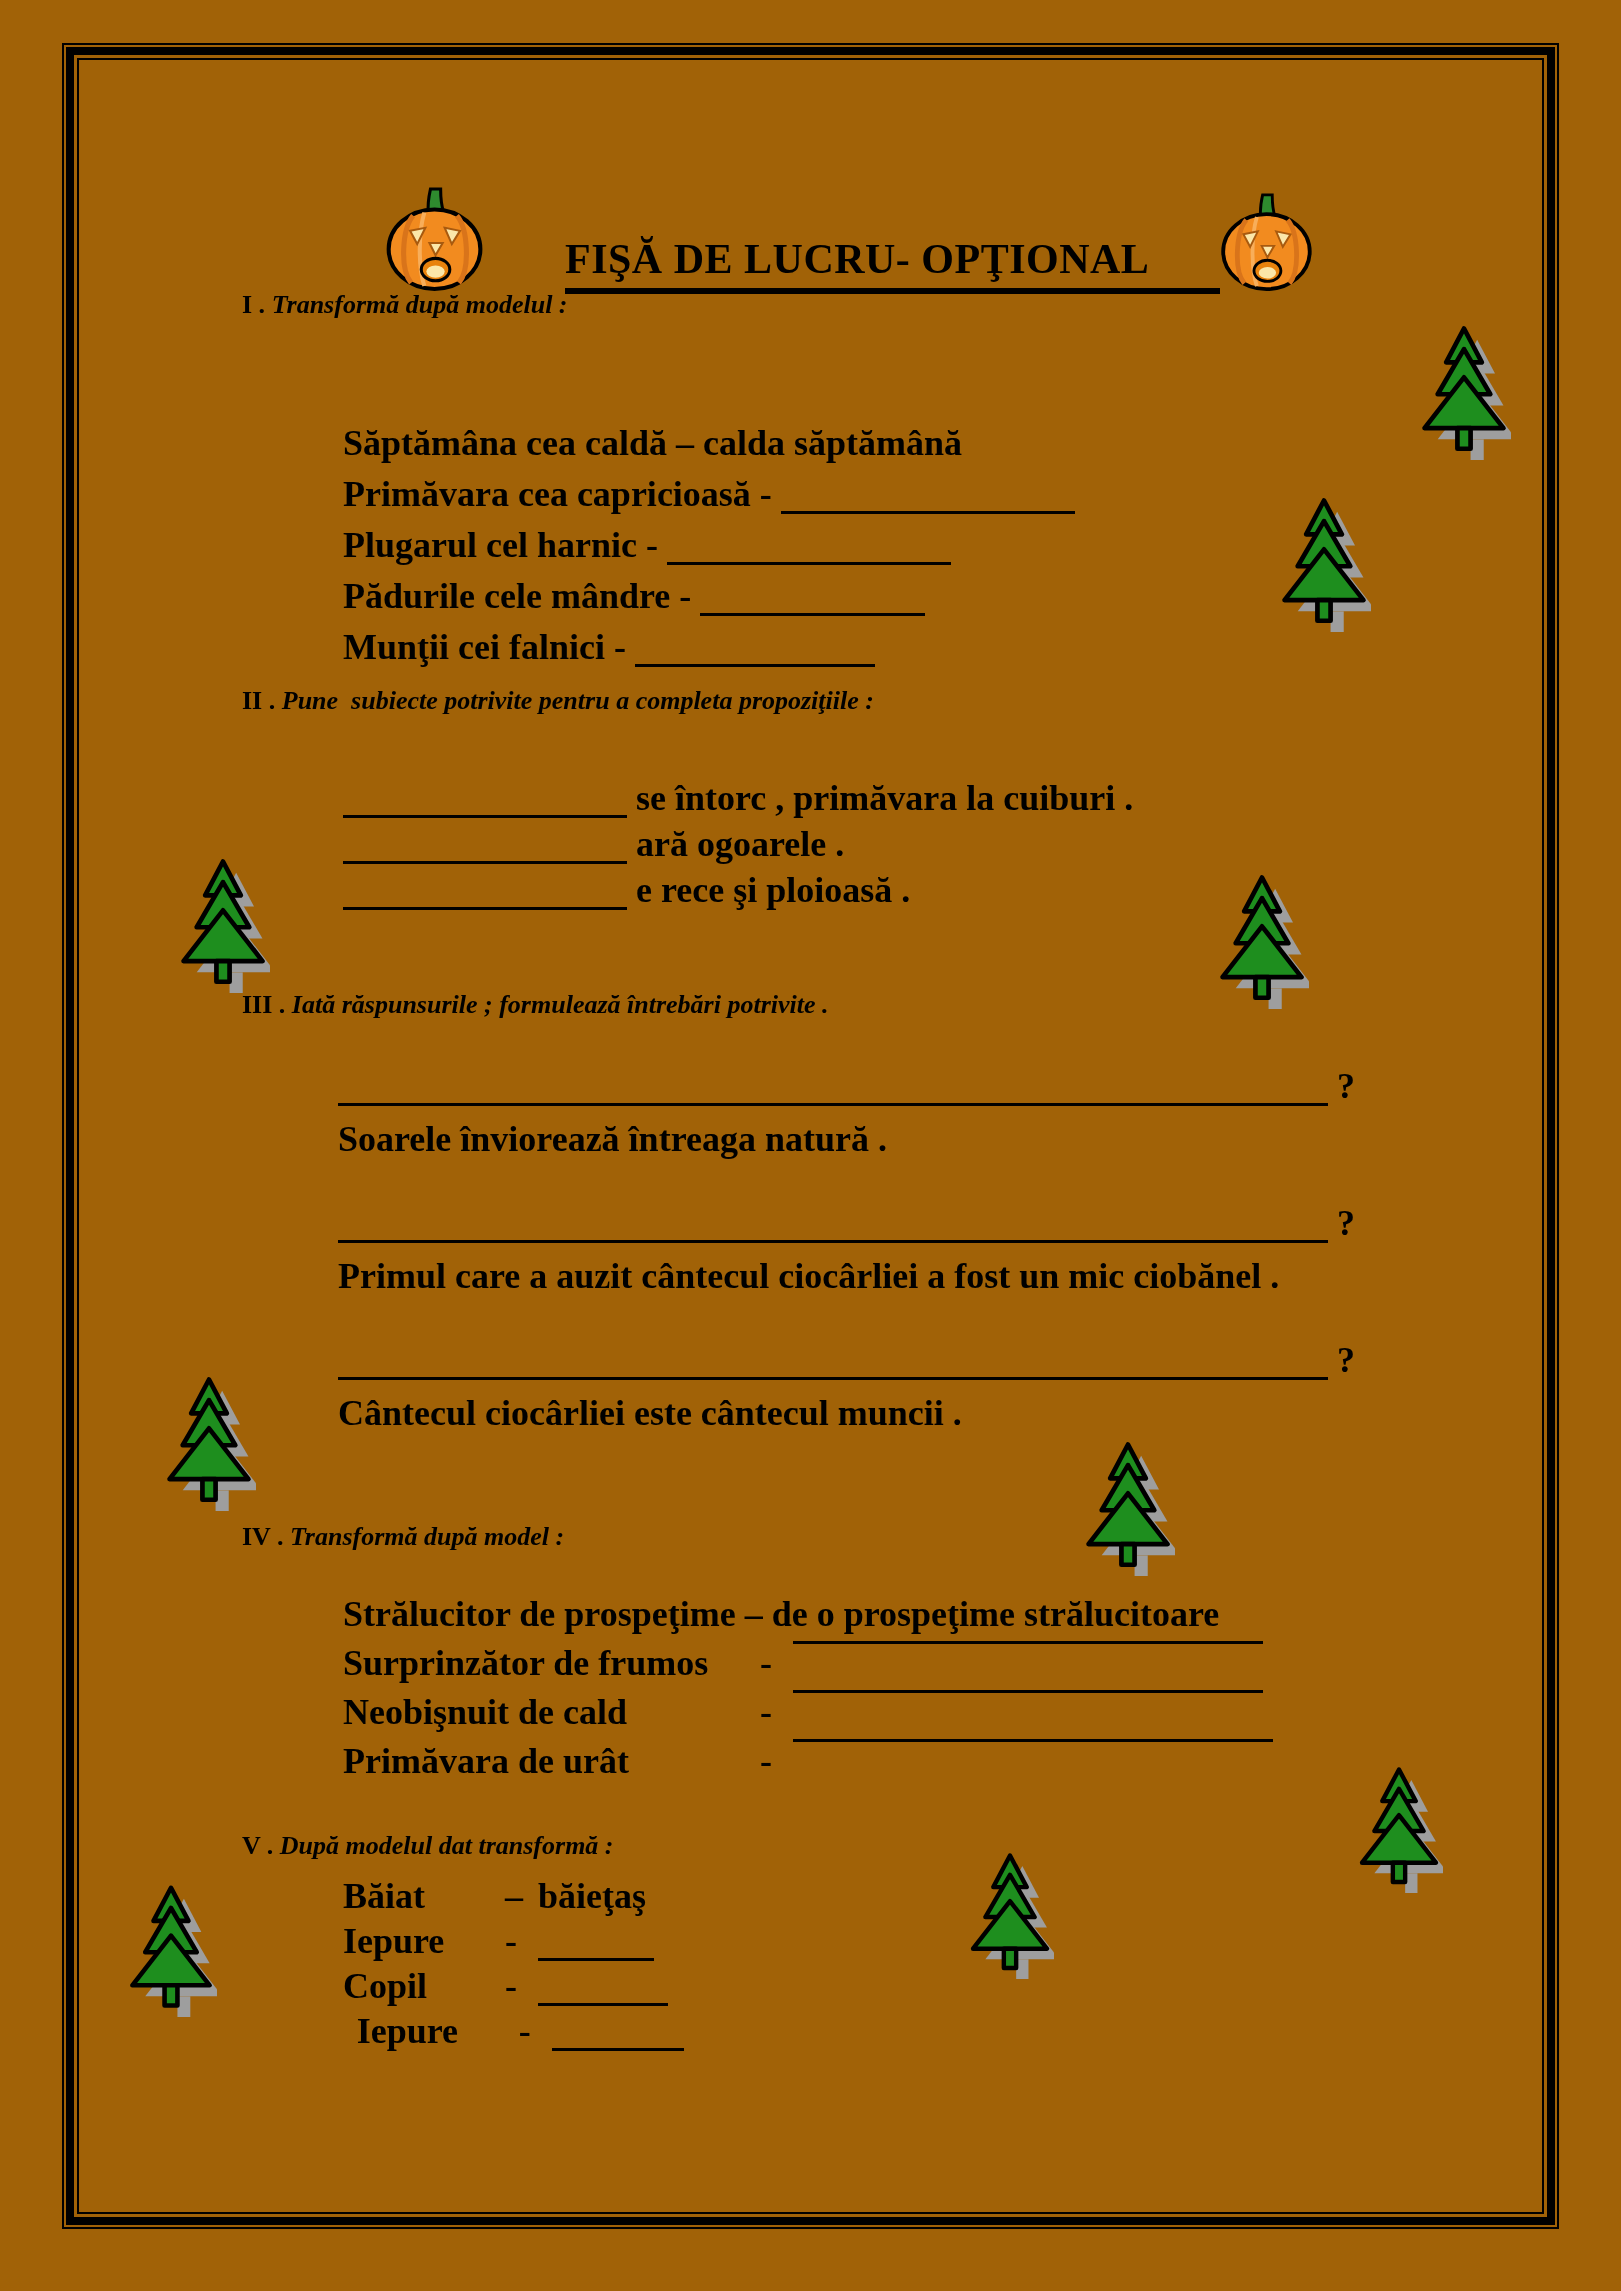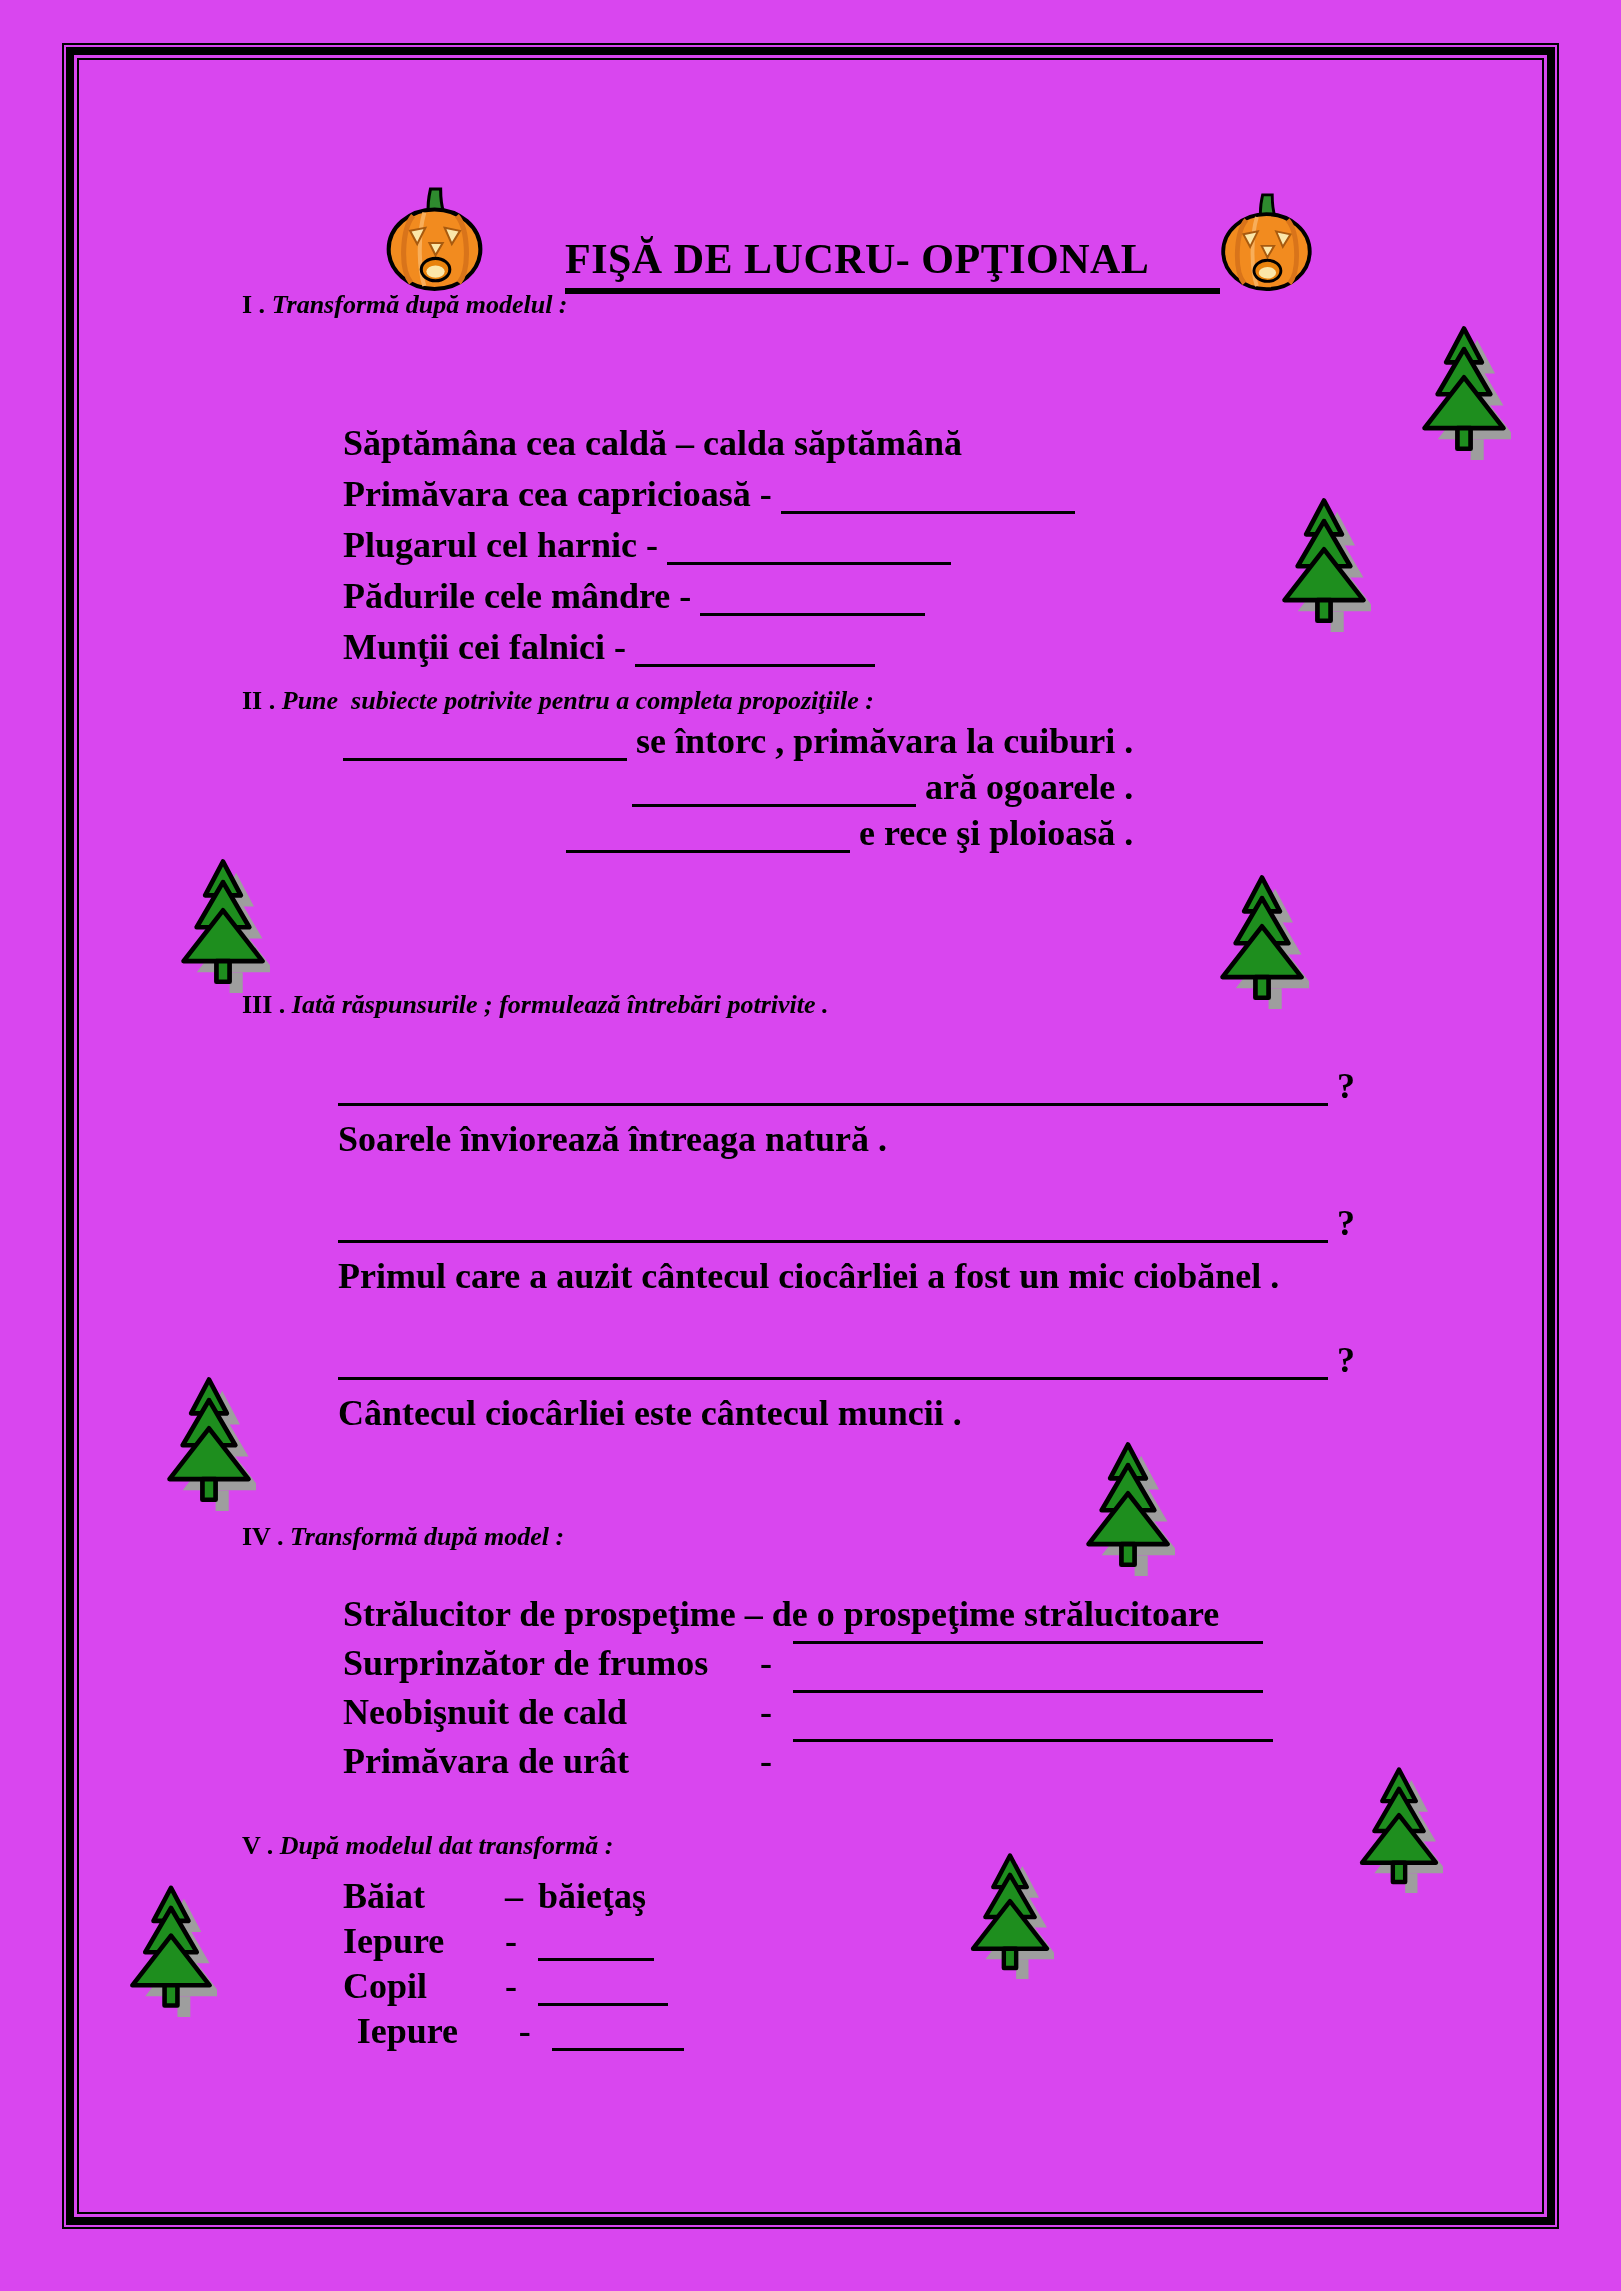--- a/index.html
+++ b/index.html
@@ -1,39 +1,39 @@
 <!DOCTYPE html>
 <html><head>
 <meta charset="utf-8">
 <style>
   html,body{margin:0;padding:0;background:#ffffff;}
   body{width:1621px;height:2292px;position:relative;overflow:hidden;
        font-family:"Liberation Serif","DejaVu Serif",serif;color:#000;}
-  .page{position:absolute;inset:0;background:#d946ef;}
+  .page{position:absolute;inset:0;background:#a16207;}
 
   
   .frame{position:absolute;left:62px;top:43px;width:1493px;height:2182px;border:2.9px solid #000;}
   .frame-mid{position:absolute;inset:2px;border:8.8px solid #000;}
   .frame-inner{position:absolute;inset:2.9px;border:2.9px solid #000;}
 
   .abs{position:absolute;}
 
   .doc-title{left:565px;top:235px;width:655px;font-size:42px;font-weight:bold;
              letter-spacing:0.5px;border-bottom:6.9px solid #000;padding-bottom:4.9px;white-space:nowrap;}
 
   .heading{left:242px;font-size:26px;font-weight:bold;white-space:nowrap;}
   .heading .num{font-style:normal;}
   .heading .ital{font-style:italic;}
 
   .body-text{font-size:36px;font-weight:bold;line-height:51px;white-space:nowrap;}
 
   .blank{display:inline-block;height:2px;border-bottom:3.9px solid #000;vertical-align:-7.8px;}
 
   .sec1{left:343px;top:382px;margin-top:36px;}
-  .sec2{left:343px;top:718px;line-height:46px;text-align:right;}
+  .sec2{left:343px;top:775px;line-height:46px;}
   .sec3{left:338px;top:1061px;}
   .qa{margin-bottom:33px;}
   .q-line{margin-bottom:2px;}
   .qmark{font-size:36px;font-weight:bold;}
 
   .sec4{left:343px;top:1590px;line-height:49px;}
   .row4{display:flex;}
   .lbl4{width:417px;}
   .dash4{width:33px;}
 

